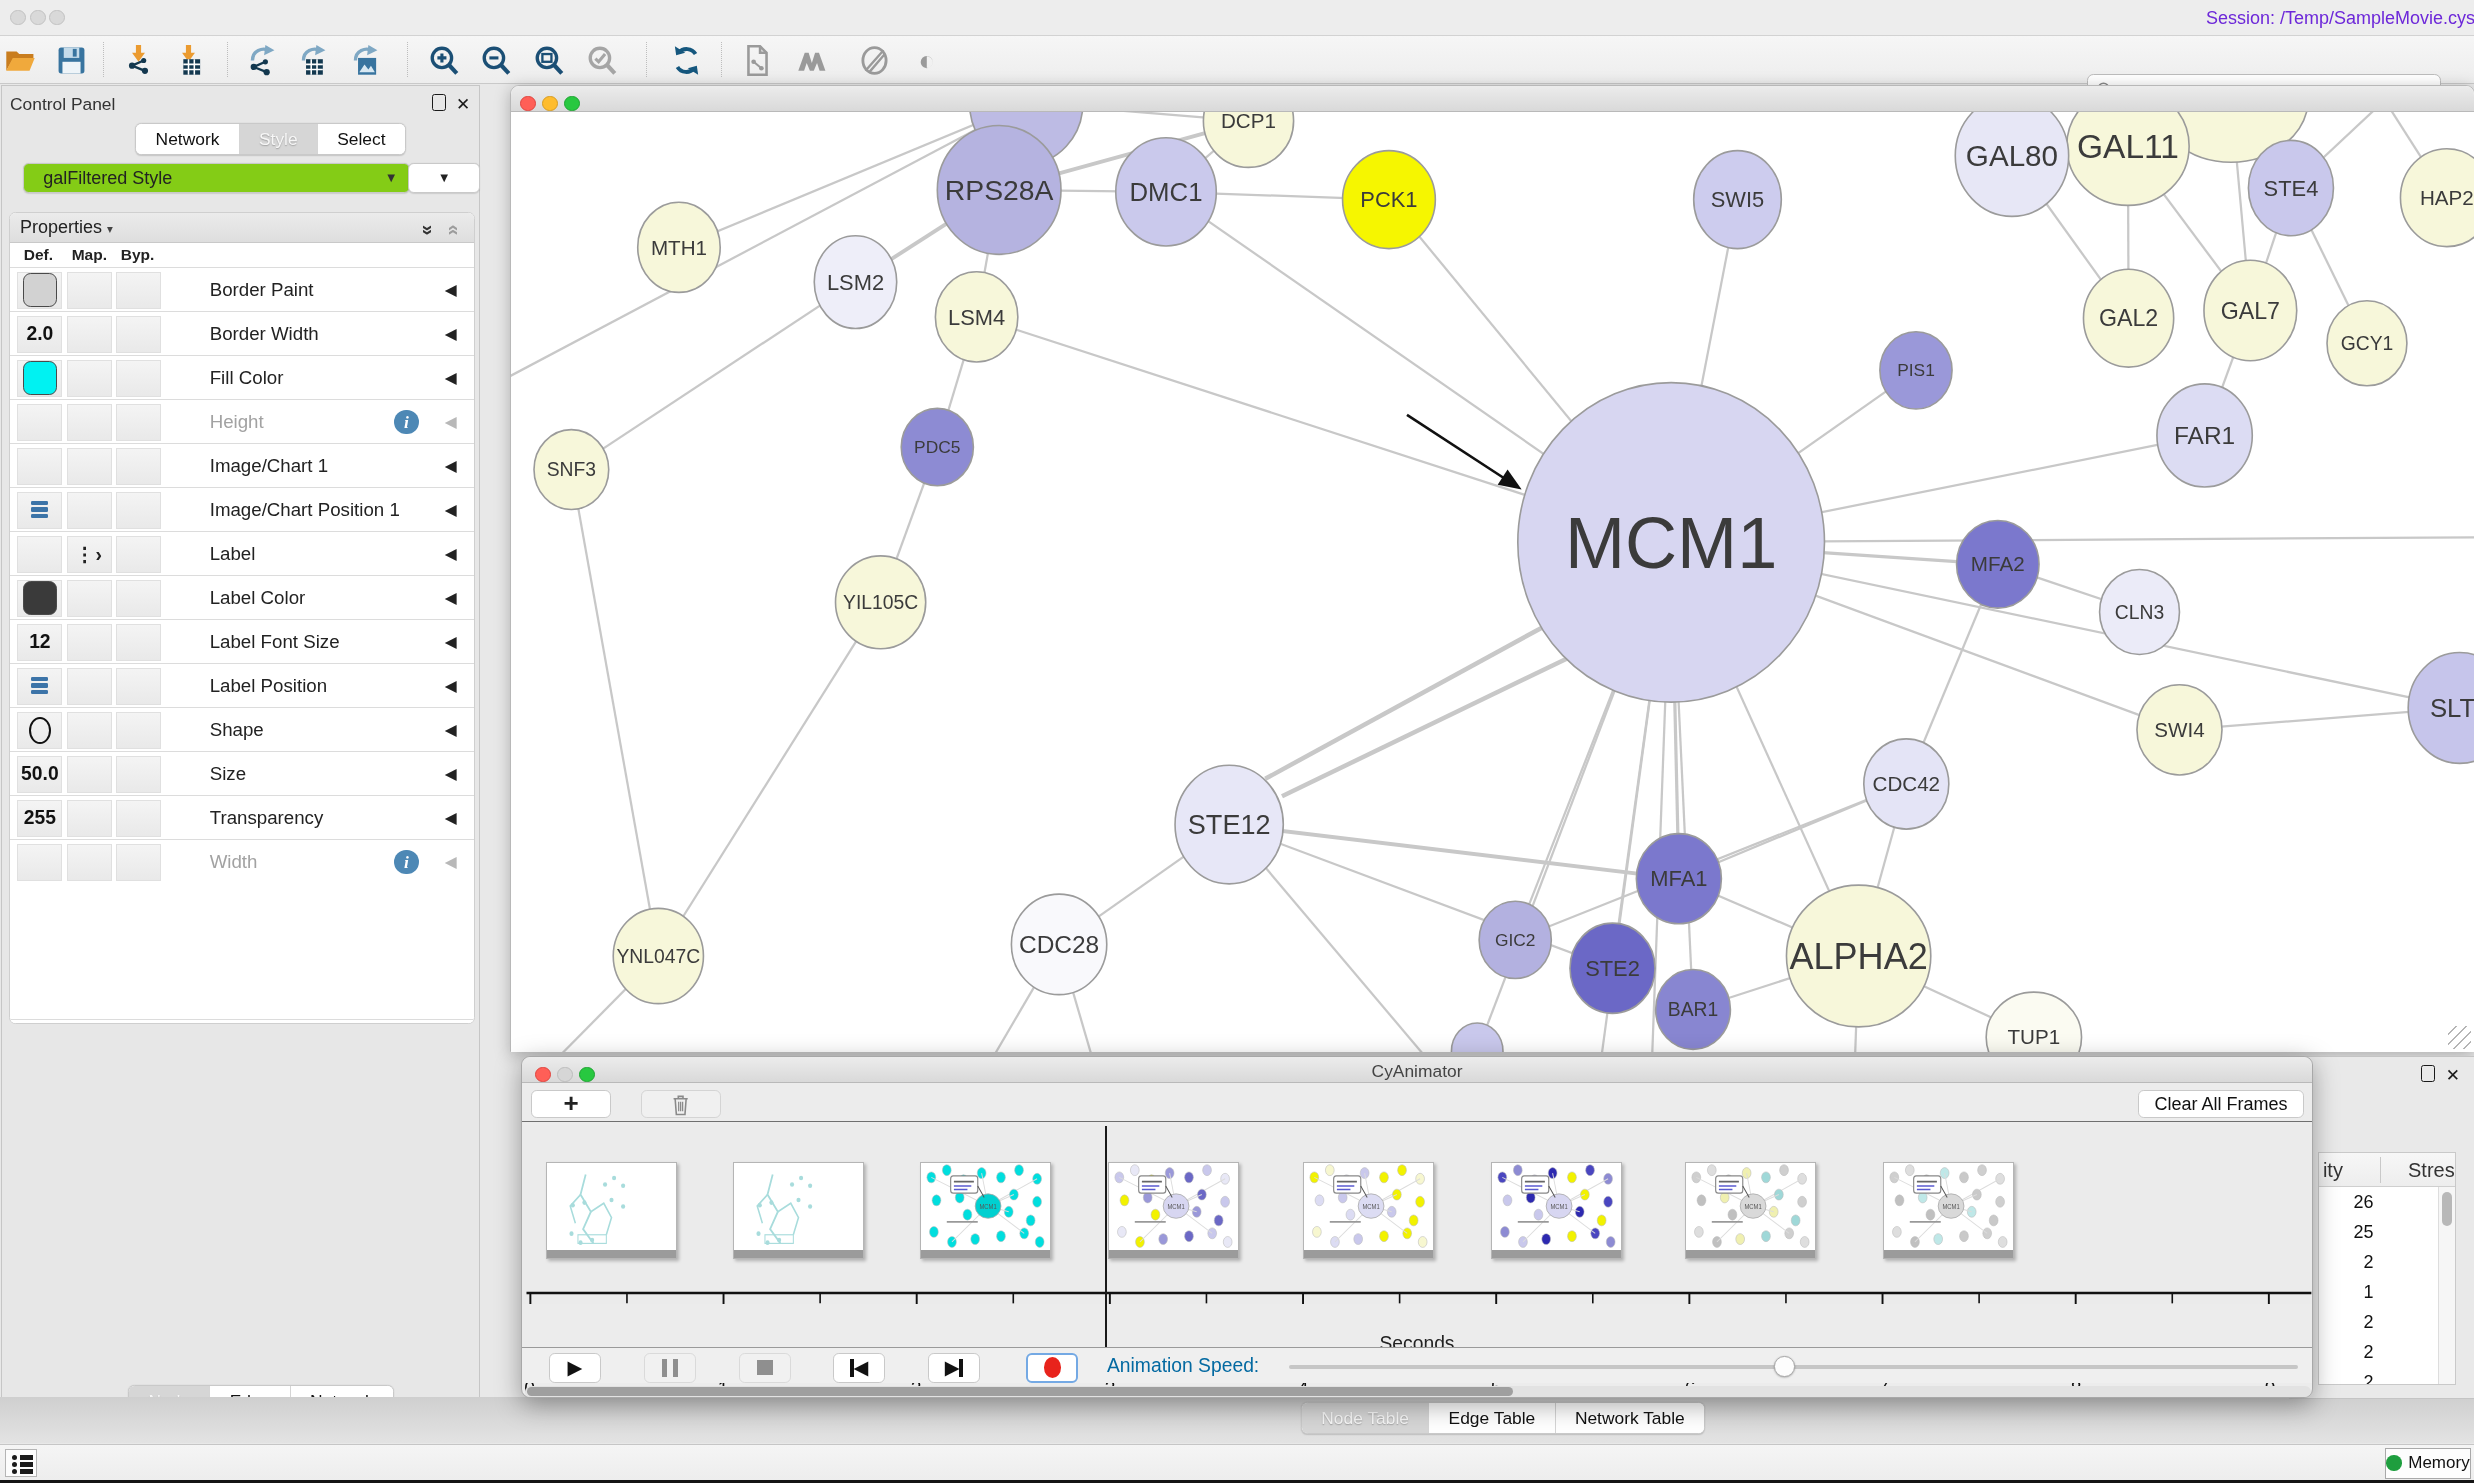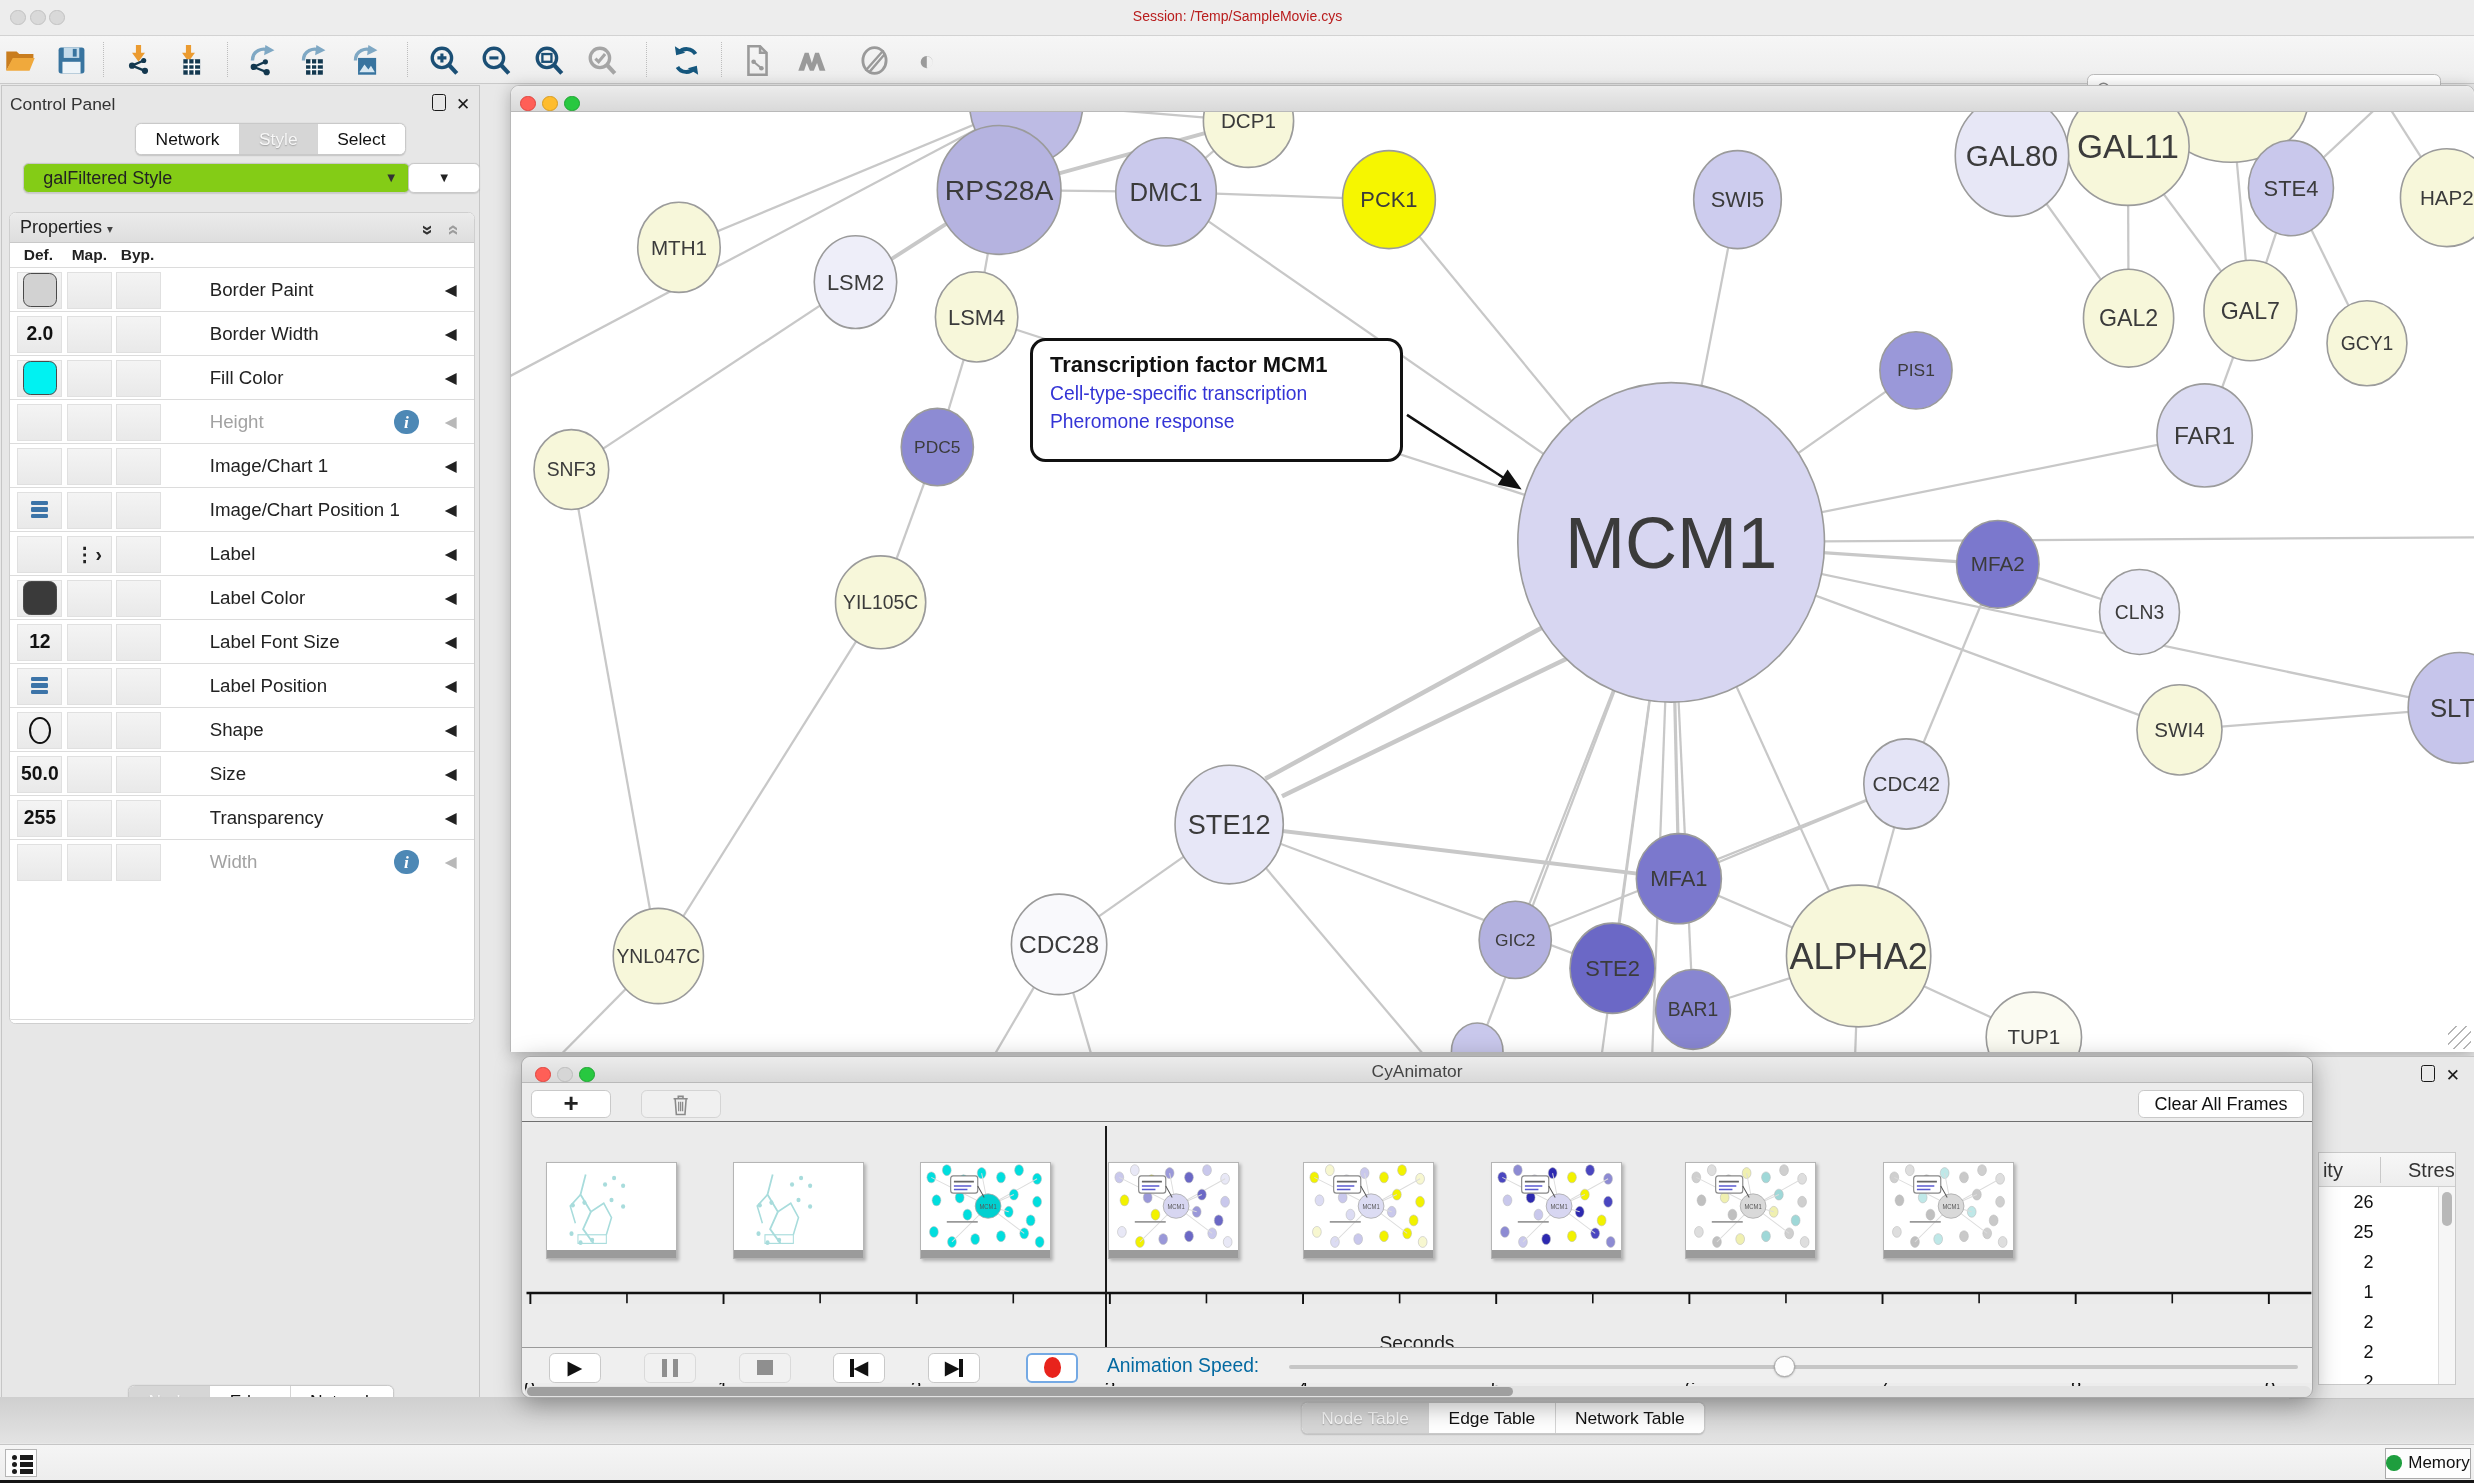--- a/index.html
+++ b/index.html
@@ -4,21 +4,21 @@
 <style>
   * { margin:0; padding:0; box-sizing:border-box; }
   html,body { width:2475px; height:1484px; overflow:hidden; background:#e8e8e8;
     font-family:"Liberation Sans", sans-serif; color:#222; }
   .abs { position:absolute; }
 
   
   #menubar { left:0; top:0; width:2475px; height:36px; background:#ededed; border-bottom:0.6px solid #d2d2d2;}
   .tl-dot { width:15.5px; height:15.5px; border-radius:50%; top:9.7px; }
   .tl-gray { background:#d9d9d9; border:0.6px solid #c2c2c2; }
-  #session-title { width:100%; text-align:center; top:7.7px; font-size:14px; color:#b91c1c; }
+  #session-title { width:100%; text-align:right; top:7.7px; font-size:18px; color:#6d28d9; }
 
   
   #toolbar { left:0; top:36px; width:2475px; height:48px;
     background:linear-gradient(#f6f6f6,#ededed); border-bottom:1.3px solid #c9c9c9; }
   .tb-icon { top:7.7px; width:34px; height:34px; display:flex; align-items:center; justify-content:center; }
   .tb-icon svg { width:31px; height:31px; }
   .tb-sep { top:6.4px; width:0; height:35px; border-left:1.3px dotted #bdbdbd; }
   #search-box { left:2087px; top:38px; width:354px; height:31px; background:#fff;
     border:1.3px solid #bcbcbc; border-radius:6.4px; display:flex; align-items:center; padding-left:7.7px;}
   #search-box svg { width:18px; height:18px; }
@@ -606,25 +606,20 @@
         <ellipse cx="1834" cy="1393" rx="58" ry="62" fill="#8886d1" stroke="#9b9b9b" stroke-width="2.5"></ellipse>
         <text x="1834" y="1403.5" text-anchor="middle" font-size="30" fill="#3b3b3b" font-family="&quot;Liberation Sans&quot;, sans-serif">BAR1</text>
         <ellipse cx="2091" cy="1310" rx="112" ry="110" fill="#f7f7da" stroke="#9b9b9b" stroke-width="2.5"></ellipse>
         <text x="2091" y="1329.6" text-anchor="middle" font-size="56" fill="#3b3b3b" font-family="&quot;Liberation Sans&quot;, sans-serif">ALPHA2</text>
         <ellipse cx="2363" cy="1436" rx="74" ry="70" fill="#fbfbf2" stroke="#9b9b9b" stroke-width="2.5"></ellipse>
         <text x="2363" y="1447.2" text-anchor="middle" font-size="32" fill="#3b3b3b" font-family="&quot;Liberation Sans&quot;, sans-serif">TUP1</text>
         <ellipse cx="1499" cy="1458" rx="40" ry="44" fill="#c9c8ec" stroke="#9b9b9b" stroke-width="2.5"></ellipse>
         <line x1="1390" y1="470" x2="1554" y2="577" stroke="#111" stroke-width="4"></line>
         <polygon points="1568,586 1546.1303226604496,554.9240090574096 1530.7391537325977,578.5414924122168" fill="#111"></polygon>
       </svg>
-    <div id="annotation-box" class="abs">
-      <div id="annotation-title">Transcription factor MCM1</div>
-      <div class="annotation-line">Cell-type-specific transcription</div>
-      <div class="annotation-line">Pheromone response</div>
-    </div>
     <div id="resize-grip" class="abs"></div>
   </div>
 </div>
 
 <div id="table-panel" class="abs">
   <div class="abs win-btns" id="tp-btns">
     <span class="float-ico"></span>
     <span>✕</span>
   </div>
   <div id="tp-table" class="abs">

